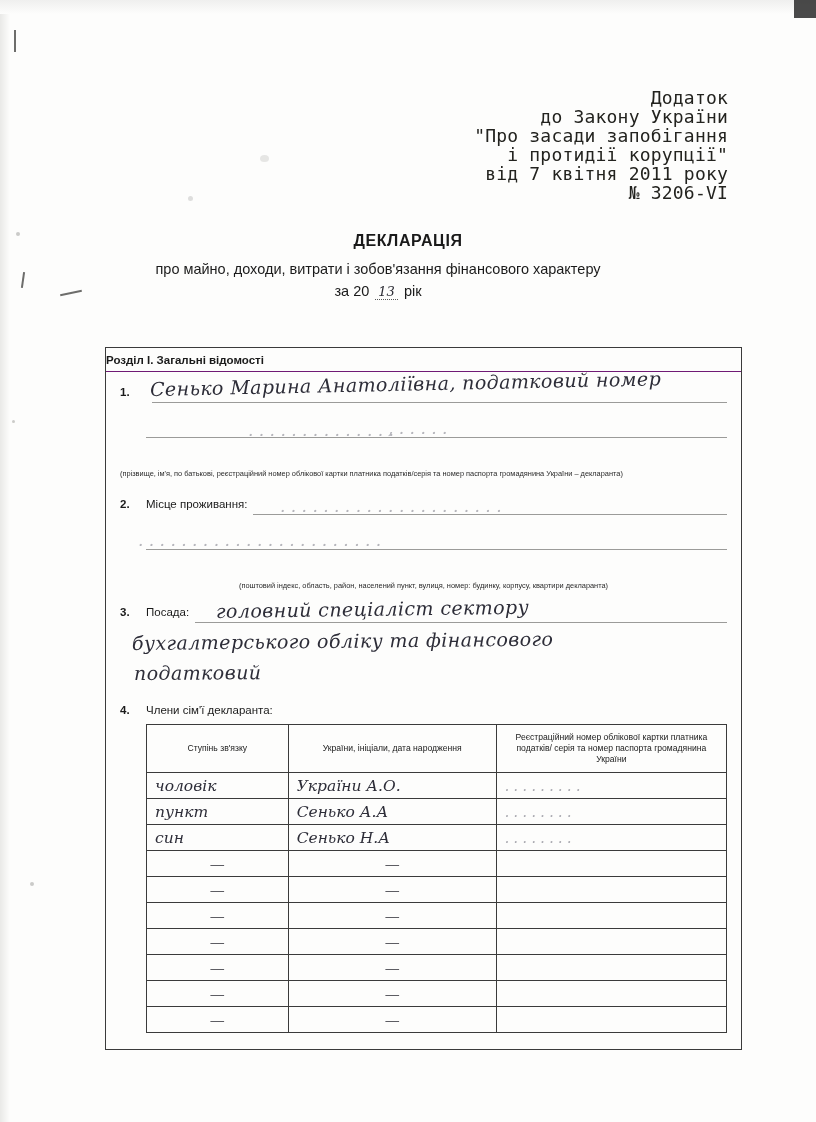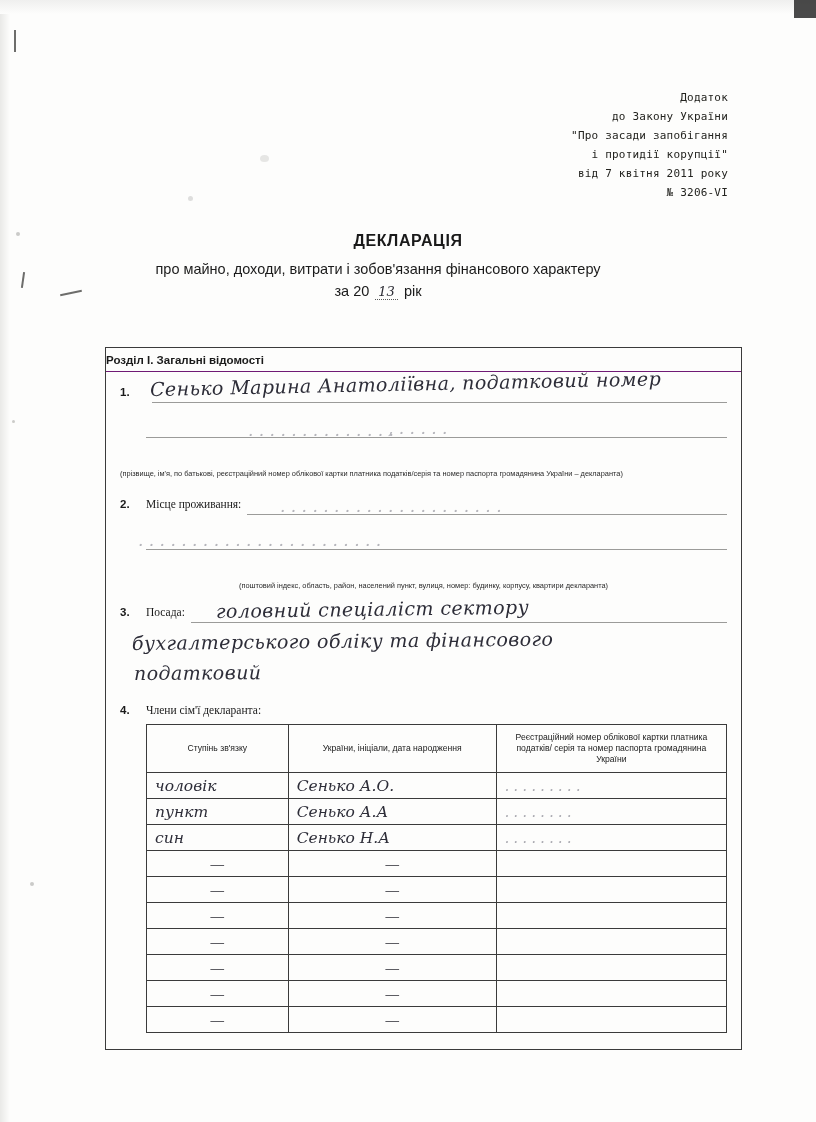--- a/index.html
+++ b/index.html
@@ -49,21 +49,21 @@
     background: #6d6d6b;
   }
 
   
   .law-header {
     position: absolute;
     top: 88px;
     right: 88px;
     text-align: right;
     font-family: "DejaVu Sans Mono", monospace;
-    font-size: 11px;
+    font-size: 18px;
     line-height: 19px;
     color: #23231f;
     letter-spacing: .2px;
     white-space: pre;
   }
   .doc-title {
     position: absolute;
     top: 232px;
     left: 0;
     width: 816px;
@@ -129,21 +129,20 @@
     width: 26px;
     font-size: 11.5px;
     font-weight: bold;
     padding-top: 4px;
     flex: 0 0 26px;
   }
   .item-label {
     font-size: 11.5px;
     padding-top: 4px;
     white-space: nowrap;
-    font-family: Liberation Serif, serif;
   }
   .fill-line {
     flex: 1 1 auto;
     border-bottom: 1px solid #9b9b99;
     height: 20px;
     margin-left: 6px;
     position: relative;
   }
   .fill-line.second {
     margin-left: 26px;
@@ -330,21 +329,21 @@
             <thead>
               <tr>
                 <th class="col-a">Ступінь зв'язку</th>
                 <th class="col-b">України, ініціали, дата народження</th>
                 <th class="col-c">Реєстраційний номер облікової картки платника податків/ серія та номер паспорта громадянина України</th>
               </tr>
             </thead>
             <tbody>
               <tr>
                 <td><span class="hand cell">чоловік</span></td>
-                <td><span class="hand cell">Сенько А.О.</span></td>
+                <td><span class="hand cell">України А.О.</span></td>
                 <td><span class="strike-c">. . . . . . . . .</span></td>
               </tr>
               <tr>
                 <td><span class="hand cell">пункт</span></td>
                 <td><span class="hand cell">Сенько А.А</span></td>
                 <td><span class="strike-c">. . . . . . . .</span></td>
               </tr>
               <tr>
                 <td><span class="hand cell">син</span></td>
                 <td><span class="hand cell">Сенько Н.А</span></td>

